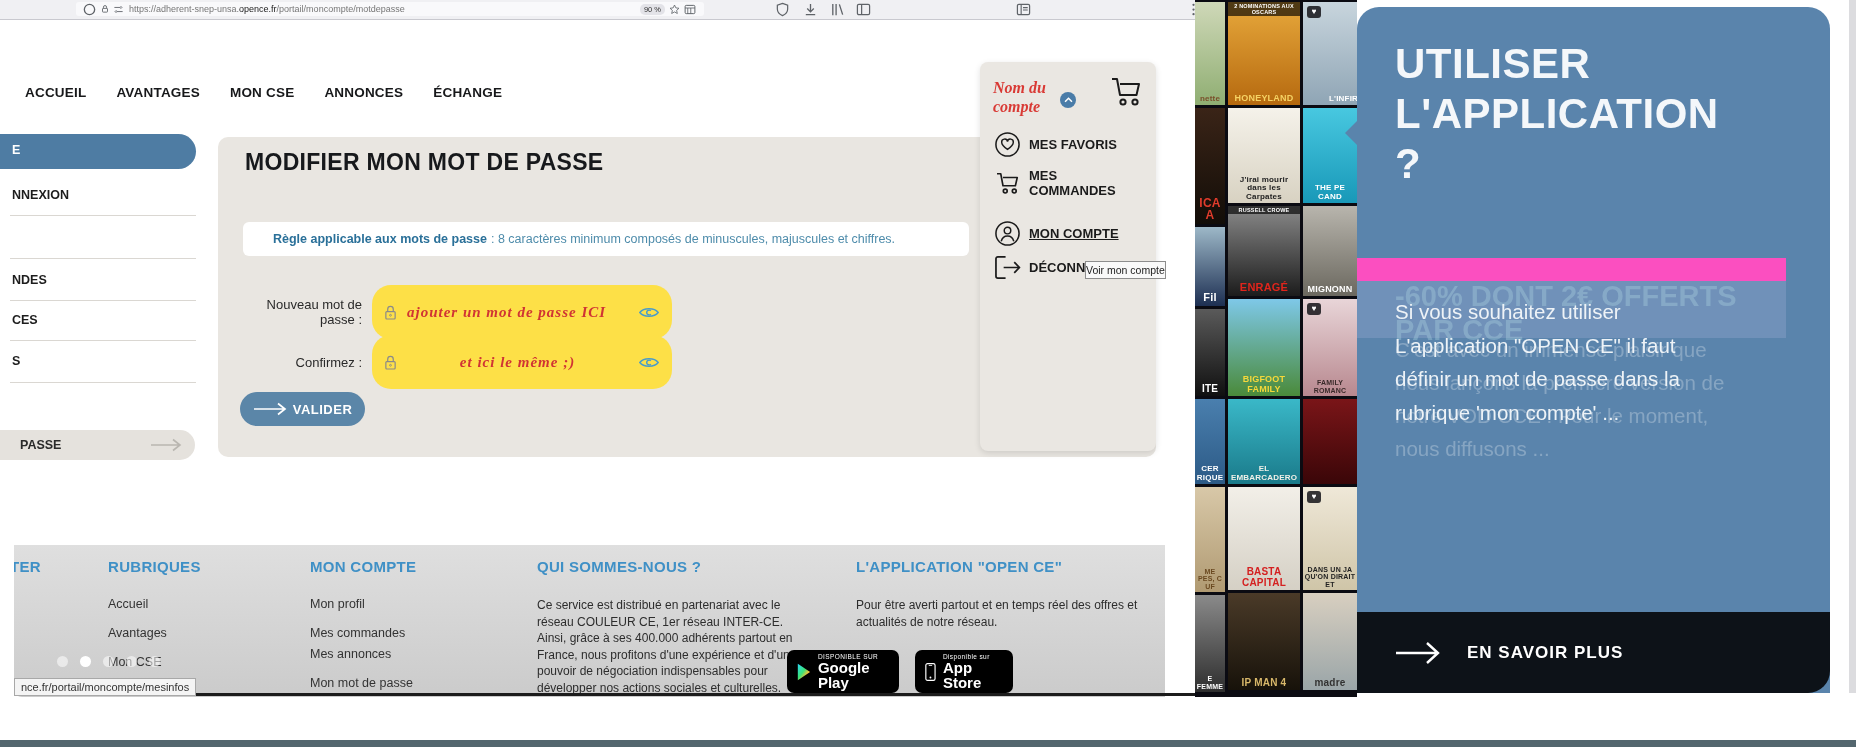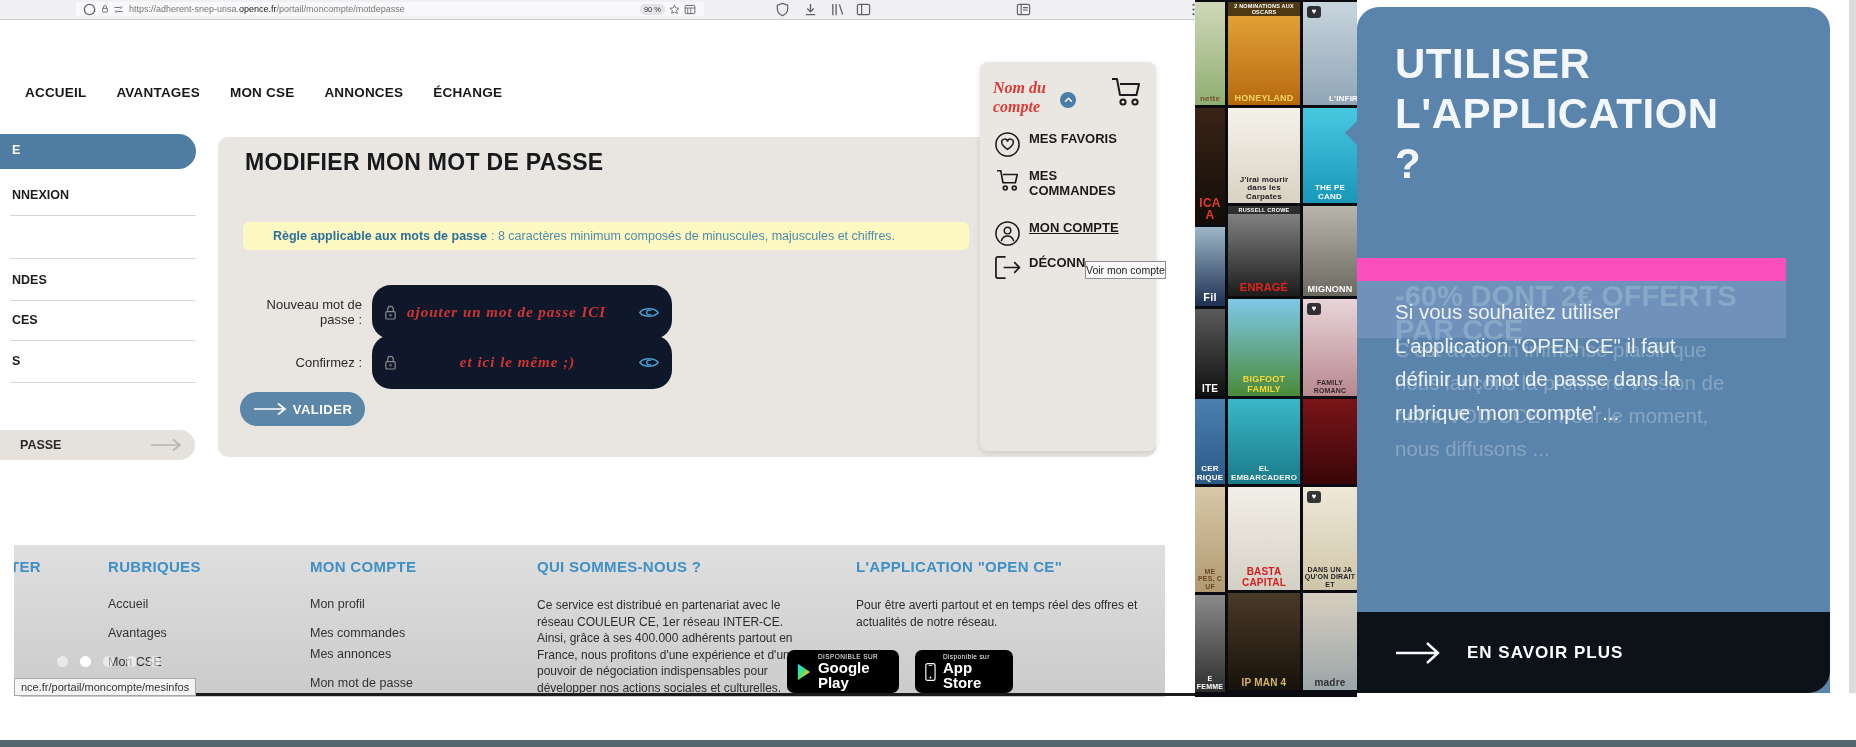--- a/index.html
+++ b/index.html
@@ -20,40 +20,40 @@
   .nav{left:25px;top:85px;display:flex;gap:30px;font-size:13.5px;font-weight:bold;color:#17181a;letter-spacing:.2px;}
 
   
   .side-divider{height:1px;background:#dad7d2;left:10px;width:186px;}
   .side-item{left:12px;font-size:12.5px;font-weight:bold;color:#1d1d1d;}
   .pill{border-radius:0 18px 18px 0;}
 
   
   .panel{left:218px;top:137px;width:938px;height:320px;background:#e9e6e1;border-radius:10px;}
   .panel-title{left:27px;top:12px;font-size:23px;font-weight:800;color:#17191c;letter-spacing:.3px;}
-  .rulebox{left:25px;top:85px;width:726px;height:28px;background:#fef9c3;border-radius:6px;
+  .rulebox{left:25px;top:85px;width:726px;height:34px;background:#ffffff;border-radius:6px;
            display:flex;align-items:center;padding-left:30px;box-sizing:border-box;
            font-size:12.5px;color:#4e8cab;}
   .rulebox b{color:#2a7099;margin-right:4px;}
   .form-label{width:100px;text-align:right;font-size:13px;color:#2a2a2a;}
-  .input-pill{width:300px;height:54px;background:#0f172a;border-radius:19px;display:flex;align-items:center;
+  .input-pill{width:300px;height:54px;background:#fde047;border-radius:19px;display:flex;align-items:center;
               padding:0 12px;box-sizing:border-box;gap:8px;}
   .input-pill input{flex:1;border:none;outline:none;background:transparent;color:#d03434;
        font-family:"Liberation Serif",serif;font-style:italic;font-weight:bold;font-size:15px;letter-spacing:1px;}
   .btn-valider{left:22px;top:255px;width:125px;height:34px;background:#5b86a8;border-radius:19px;color:#fff;
        display:flex;align-items:center;justify-content:center;gap:4px;font-size:13px;font-weight:bold;letter-spacing:.5px;border:none;}
 
   
   .card{left:980px;top:62px;width:176px;height:389px;background:#eae7e2;border-radius:8px;
         box-shadow:0 2px 6px rgba(0,0,0,.12);}
   .acc-trigger{left:13px;top:16px;width:84px;font-size:16px;line-height:19px;color:#d93a35;
        font-family:"Liberation Serif",serif;font-style:italic;font-weight:bold;}
   .chev-circle{left:80px;top:30px;width:16px;height:16px;border-radius:50%;background:#4a7ca8;
        display:flex;align-items:center;justify-content:center;}
-  .menu-item{display:flex;gap:8px;left:14px;font-size:13px;font-weight:bold;color:#1b1b1b;}
+  .menu-item{display:flex;align-items:center;gap:8px;left:14px;font-size:13px;font-weight:bold;color:#1b1b1b;}
   .menu-label{line-height:15px;}
   .tooltip{left:1085px;top:261px;background:#f9f9f9;border:1px solid #8d8d8d;font-size:10.5px;color:#222;
        padding:2px 0;white-space:nowrap;z-index:9;}
 
   
   .footer{left:14px;top:545px;width:1151px;height:152px;background:linear-gradient(#dfdfdf,#cbcbcb);
           border-radius:0 0 0 8px;overflow:hidden;}
   .f-head{font-size:15px;font-weight:800;color:#3f90c6;letter-spacing:.3px;}
   .f-item{font-size:12.5px;color:#333;}
   .f-par{font-size:12px;line-height:16.5px;color:#2d2d2d;width:258px;}

